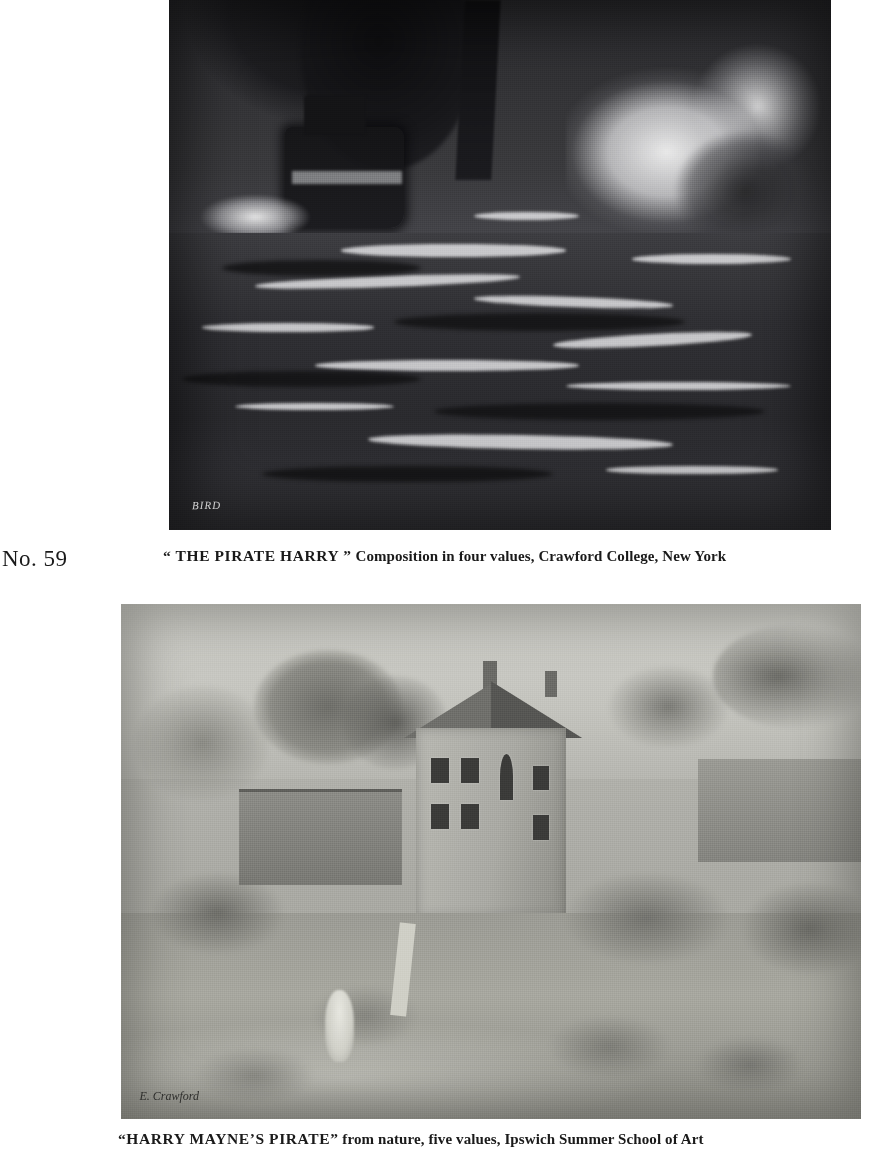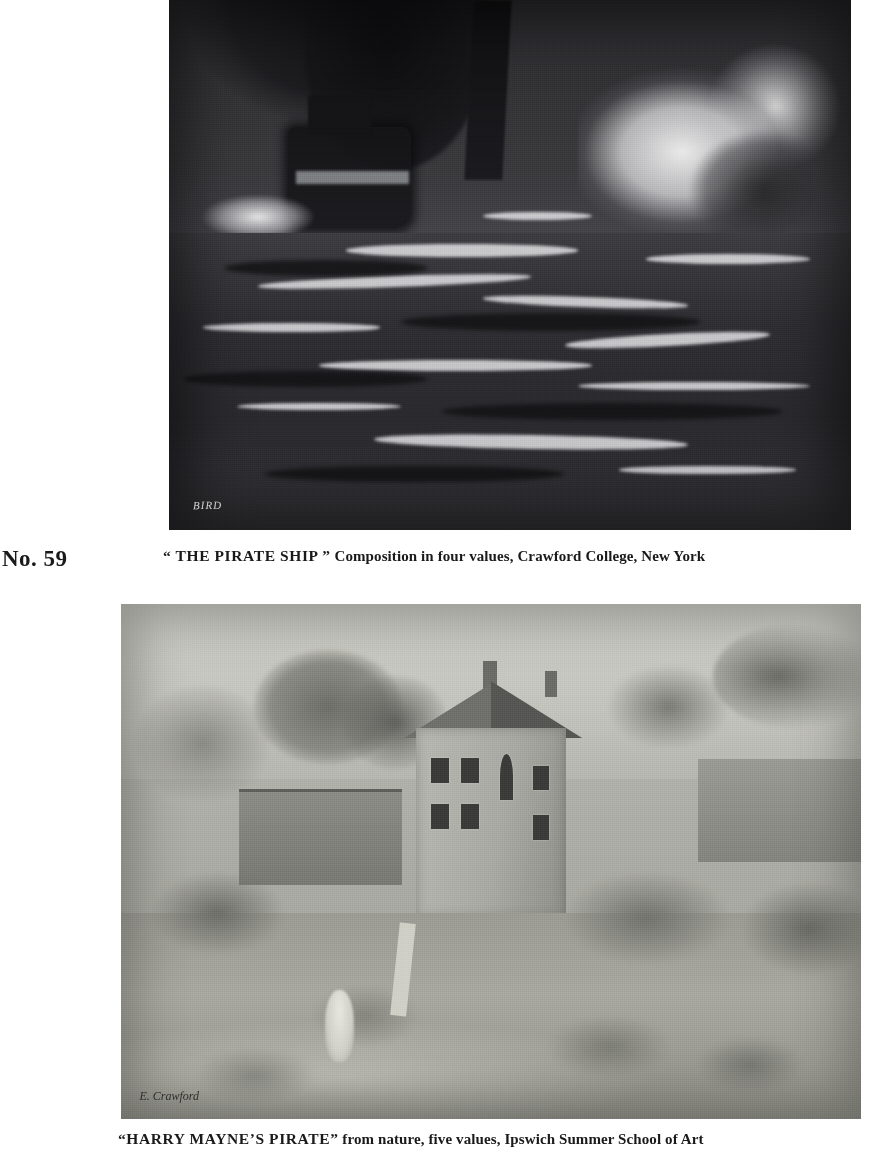--- a/index.html
+++ b/index.html
@@ -16,21 +16,20 @@
     overflow: hidden;
   }
 
   
   .plate1-wrap {
     position: absolute;
     left: 169px;
     top: 0px;
     width: 662px;
     height: 530px;
-    padding-left: 20px;
   }
   .plate1 {
     position: absolute;
     inset: 0;
     background: #38383a;
     overflow: hidden;
   }
   
   .grain {
     position: absolute;
@@ -157,21 +156,20 @@
   }
 
   
   .fig-no {
     position: absolute;
     left: 2px;
     top: 546px;
     font-size: 23px;
     letter-spacing: .5px;
     white-space: nowrap;
-    font-weight: bold;
   }
   .caption1 {
     position: absolute;
     left: 163px;
     top: 547px;
     width: 700px;
     font-size: 15.5px;
     white-space: nowrap;
   }
   .caption1 .ttl,
@@ -338,21 +336,21 @@
 
     <div class="grain"></div>
     <div class="vig"></div>
     <div class="p1-sig">BIRD</div>
   </div>
 </div>
 
 <div class="fig-no">No. 59</div>
 
 <div class="caption1">
-  <span class="ttl">“ THE PIRATE SHIP ”</span>
+  <span class="ttl">“ THE PIRATE HARRY ”</span>
   <span class="rest">Composition in four values, Crawford College, New York</span>
 </div>
 
 <div class="plate2-wrap">
   <div class="plate2">
     <div class="p2-sky"></div>
 
     <div class="p2-tree" style="left:18%; top:9%; width:20%; height:22%; background:radial-gradient(ellipse at 50% 50%, #6e6e69 0%, #8b8b85 55%, rgba(170,170,164,0) 76%);"></div>
     <div class="p2-tree" style="left:30%; top:14%; width:14%; height:18%; background:radial-gradient(ellipse at 50% 50%, #5f5f5b 0%, #87878100 78%);"></div>
     <div class="p2-tree" style="left:80%; top:4%; width:22%; height:20%; background:radial-gradient(ellipse at 40% 50%, #6b6b66 0%, rgba(150,150,145,0) 74%);"></div>

